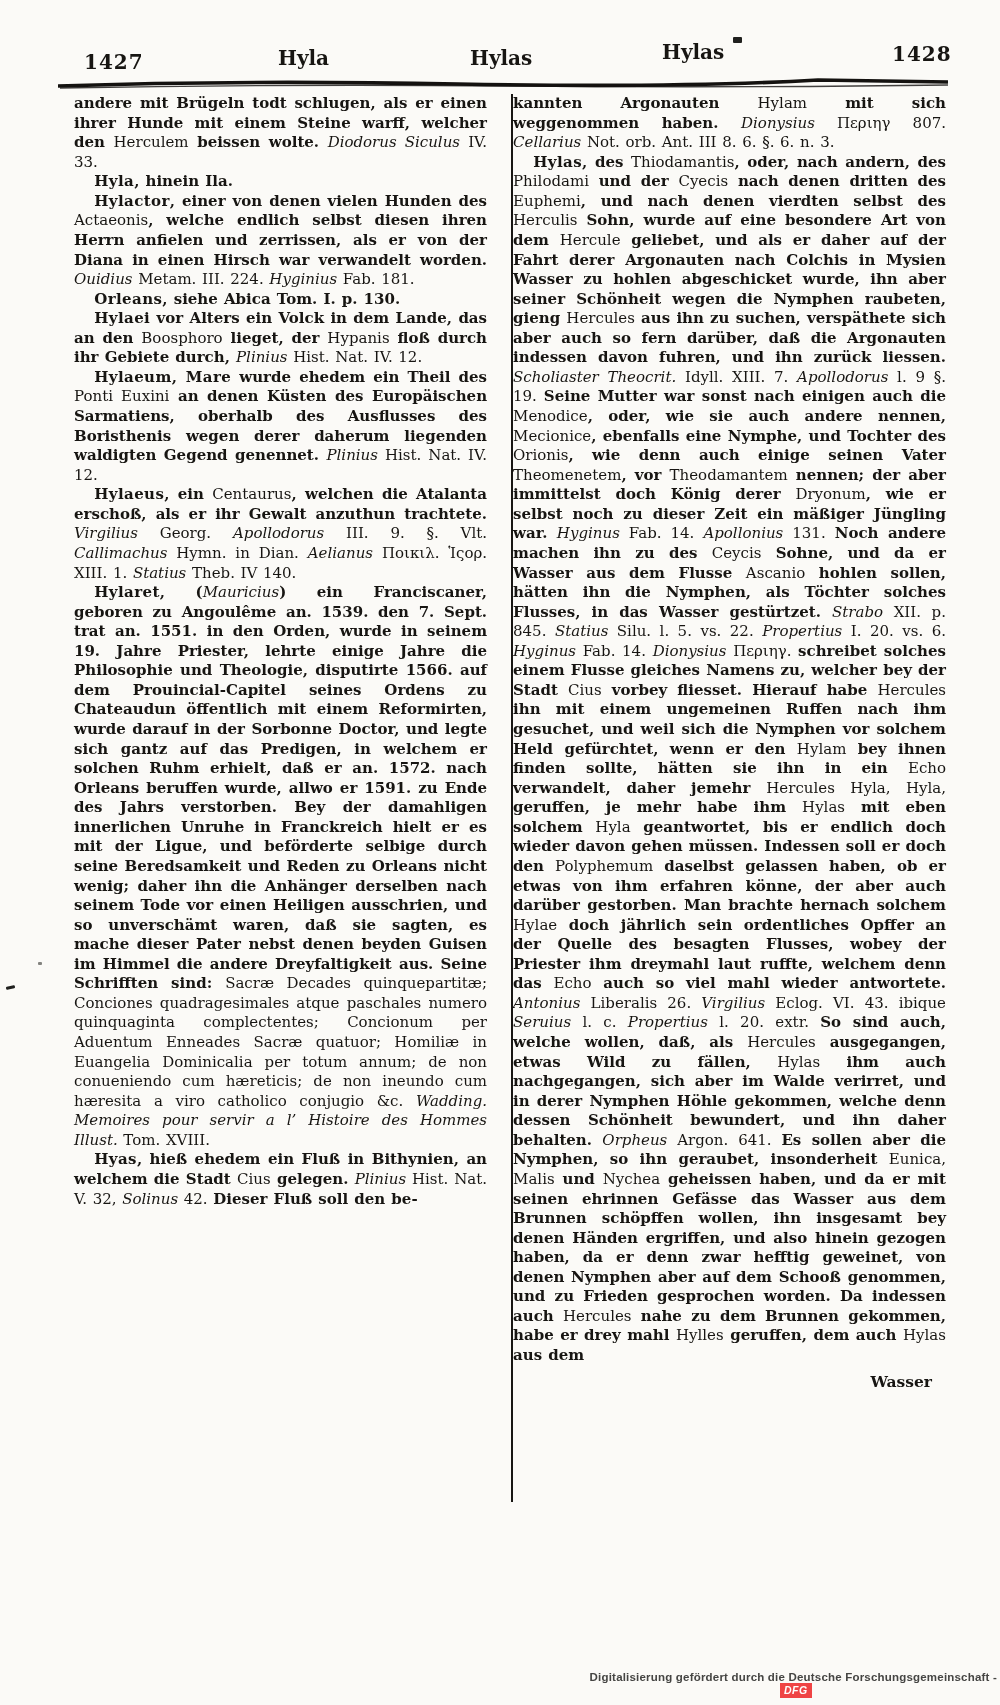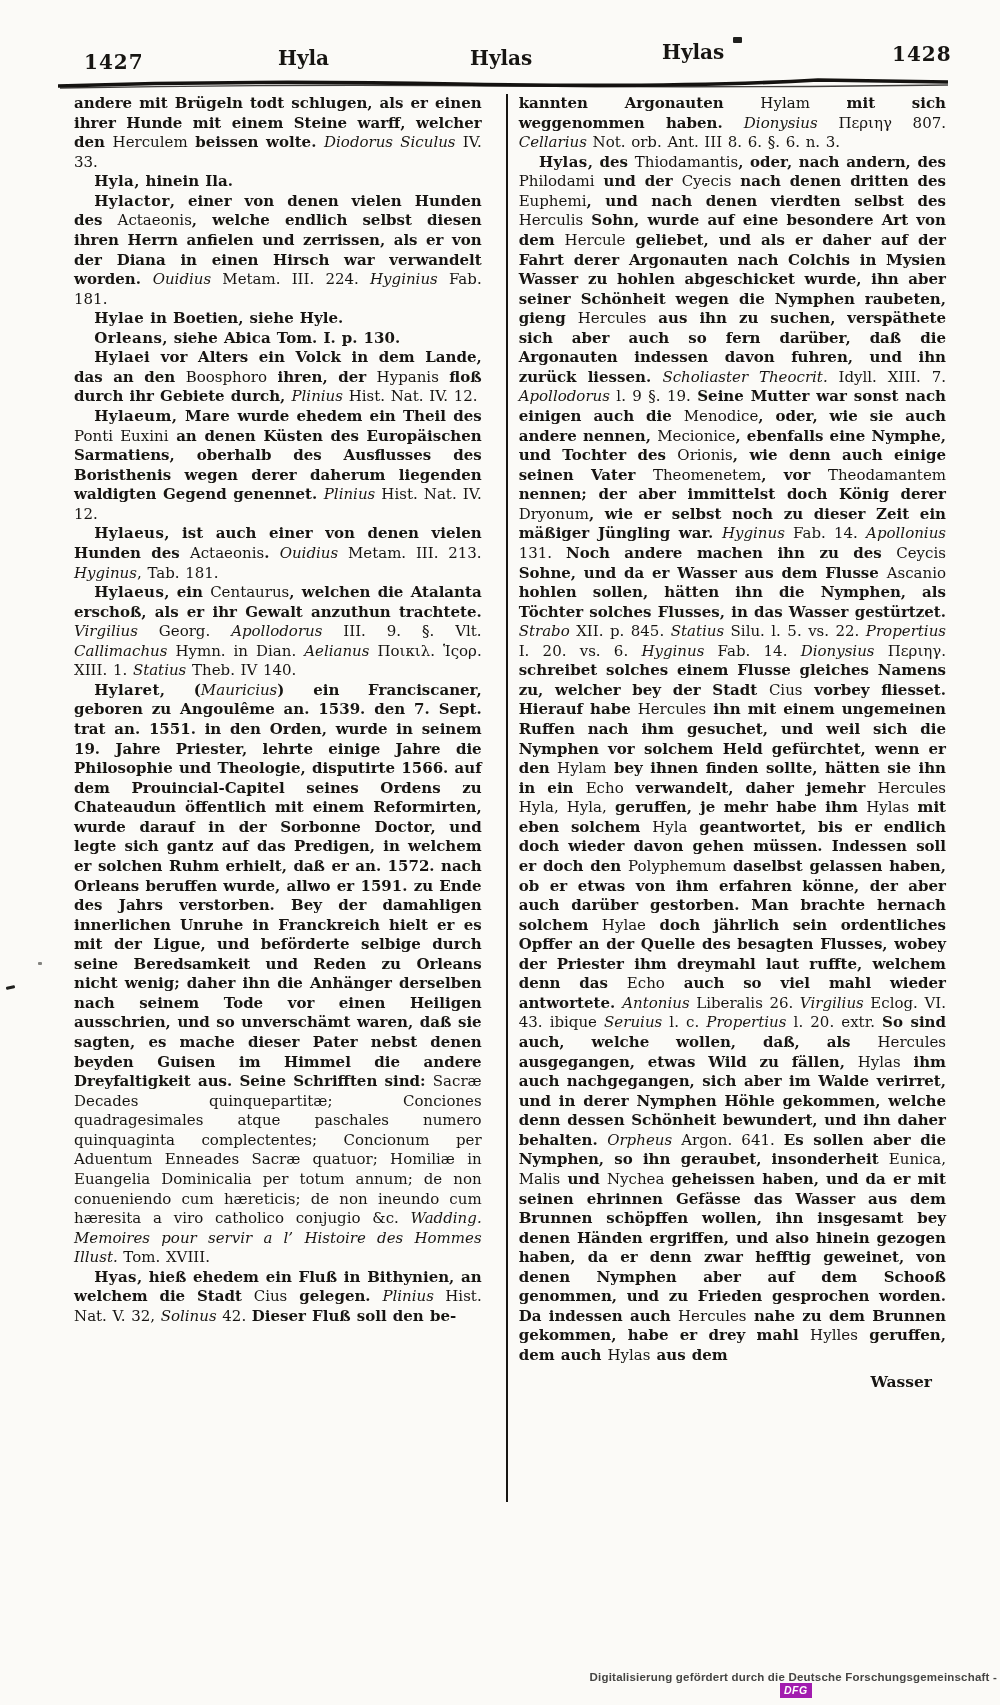--- a/index.html
+++ b/index.html
@@ -15,21 +15,21 @@
   .rh-page-left{left:84px;top:6px;letter-spacing:1px;}
   .rh-title-a{left:278px;top:2px;}
   .rh-title-b{left:470px;top:2px;}
   .rh-title-c{left:662px;top:-4px;}
   .rh-page-right{left:892px;top:-2px;letter-spacing:1px;}
   .head-rule{position:absolute;top:76px;left:58px;width:890px;height:14px;}
   
   .content{position:absolute;top:94px;left:74px;width:872px;display:flex;}
   .col{display:block;}
   .col-left{width:414px;padding-right:24px;}
-  .col-right{width:434px;padding-left:11px;}
+  .col-right{width:434px;}
   .divider{width:0;border-left:2.5px solid #181613;height:1408px;}
   p.para{margin:0;text-align:justify;font-size:15px;line-height:1.305;
     text-indent:1.35em;word-spacing:.06em;}
   p.para.cont{text-indent:0;}
   .run-f{font-weight:700;}                 
   .run-r{font-weight:400;}                 
   .run-i{font-style:italic;font-weight:400;} 
   .run-h{font-weight:700;letter-spacing:.4px;} 
   .catchword{margin-top:6px;text-align:right;font-weight:700;font-size:15.5px;
     padding-right:14px;}
@@ -59,37 +59,35 @@
 <svg class="head-rule" viewBox="0 0 890 14" preserveAspectRatio="none">
   <path d="M0,10 Q180,4 400,8 T760,4 L890,6" stroke="#141210" stroke-width="3.6" fill="none"></path>
   <path d="M2,12 Q220,8 450,10 T890,9" stroke="#141210" stroke-width="1.4" fill="none" opacity="0.8"></path>
 </svg>
 
 <div class="content">
   <div class="col col-left">
       <p class="para cont"><span class="run-f">andere mit Brügeln todt schlugen, als er einen ihrer Hunde mit einem Steine warff, welcher den </span><span class="run-r">Herculem</span><span class="run-f"> beissen wolte. </span><span class="run-i">Diodorus Siculus</span><span class="run-r"> IV. 33.</span></p>
       <p class="para"><span class="run-h">Hyla</span><span class="run-f">, hinein Ila.</span></p>
       <p class="para"><span class="run-h">Hylactor</span><span class="run-f">, einer von denen vielen Hunden des </span><span class="run-r">Actaeonis</span><span class="run-f">, welche endlich selbst diesen ihren Herrn anfielen und zerrissen, als er von der Diana in einen Hirsch war verwandelt worden. </span><span class="run-i">Ouidius</span><span class="run-r"> Metam. III. 224. </span><span class="run-i">Hyginius</span><span class="run-r"> Fab. 181.</span></p>
-      <p class="para"><span class="run-h">Hylae</span><span class="run-f"> in Boetien, siehe Hyle.</span></p>
       <p class="para"><span class="run-h">Orleans</span><span class="run-f">, siehe Abica Tom. I. p. 130.</span></p>
-      <p class="para"><span class="run-h">Hylaei</span><span class="run-f"> vor Alters ein Volck in dem Lande, das an den </span><span class="run-r">Boosphoro</span><span class="run-f"> ihren, der </span><span class="run-r">Hypanis</span><span class="run-f"> floß durch ihr Gebiete durch, </span><span class="run-i">Plinius</span><span class="run-r"> Hist. Nat. IV. 12.</span></p>
+      <p class="para"><span class="run-h">Hylaei</span><span class="run-f"> vor Alters ein Volck in dem Lande, das an den </span><span class="run-r">Boosphoro</span><span class="run-f"> lieget, der </span><span class="run-r">Hypanis</span><span class="run-f"> floß durch ihr Gebiete durch, </span><span class="run-i">Plinius</span><span class="run-r"> Hist. Nat. IV. 12.</span></p>
       <p class="para"><span class="run-h">Hylaeum, Mare</span><span class="run-f"> wurde ehedem ein Theil des </span><span class="run-r">Ponti Euxini</span><span class="run-f"> an denen Küsten des Europäischen Sarmatiens, oberhalb des Ausflusses des Boristhenis wegen derer daherum liegenden waldigten Gegend genennet. </span><span class="run-i">Plinius</span><span class="run-r"> Hist. Nat. IV. 12.</span></p>
-      <p class="para"><span class="run-h">Hylaeus</span><span class="run-f">, ist auch einer von denen vielen Hunden des </span><span class="run-r">Actaeonis</span><span class="run-f">. </span><span class="run-i">Ouidius</span><span class="run-r"> Metam. III. 213. </span><span class="run-i">Hyginus</span><span class="run-r">, Tab. 181.</span></p>
       <p class="para"><span class="run-h">Hylaeus</span><span class="run-f">, ein </span><span class="run-r">Centaurus</span><span class="run-f">, welchen die Atalanta erschoß, als er ihr Gewalt anzuthun trachtete. </span><span class="run-i">Virgilius</span><span class="run-r"> Georg. </span><span class="run-i">Apollodorus</span><span class="run-r"> III. 9. §. Vlt. </span><span class="run-i">Callimachus</span><span class="run-r"> Hymn. in Dian. </span><span class="run-i">Aelianus</span><span class="run-r"> Ποικιλ. Ἱςορ. XIII. 1. </span><span class="run-i">Statius</span><span class="run-r"> Theb. IV 140.</span></p>
       <p class="para"><span class="run-h">Hylaret</span><span class="run-f">, (</span><span class="run-i">Mauricius</span><span class="run-f">) ein Franciscaner, geboren zu Angoulême an. 1539. den 7. Sept. trat an. 1551. in den Orden, wurde in seinem 19. Jahre Priester, lehrte einige Jahre die Philosophie und Theologie, disputirte 1566. auf dem Prouincial-Capitel seines Ordens zu Chateaudun öffentlich mit einem Reformirten, wurde darauf in der Sorbonne Doctor, und legte sich gantz auf das Predigen, in welchem er solchen Ruhm erhielt, daß er an. 1572. nach Orleans beruffen wurde, allwo er 1591. zu Ende des Jahrs verstorben. Bey der damahligen innerlichen Unruhe in Franckreich hielt er es mit der Ligue, und beförderte selbige durch seine Beredsamkeit und Reden zu Orleans nicht wenig; daher ihn die Anhänger derselben nach seinem Tode vor einen Heiligen ausschrien, und so unverschämt waren, daß sie sagten, es mache dieser Pater nebst denen beyden Guisen im Himmel die andere Dreyfaltigkeit aus. Seine Schrifften sind: </span><span class="run-r">Sacræ Decades quinquepartitæ; Conciones quadragesimales atque paschales numero quinquaginta complectentes; Concionum per Aduentum Enneades Sacræ quatuor; Homiliæ in Euangelia Dominicalia per totum annum; de non conueniendo cum hæreticis; de non ineundo cum hæresita a viro catholico conjugio &amp;c. </span><span class="run-i">Wadding. Memoires pour servir a l’ Histoire des Hommes Illust.</span><span class="run-r"> Tom. XVIII.</span></p>
       <p class="para"><span class="run-h">Hyas</span><span class="run-f">, hieß ehedem ein Fluß in Bithynien, an welchem die Stadt </span><span class="run-r">Cius</span><span class="run-f"> gelegen. </span><span class="run-i">Plinius</span><span class="run-r"> Hist. Nat. V. 32, </span><span class="run-i">Solinus</span><span class="run-r"> 42. </span><span class="run-f">Dieser Fluß soll den be-</span></p>
     </div>
   <div class="divider"></div>
   <div class="col col-right">
   <p class="para cont"><span class="run-f">kannten Argonauten </span><span class="run-r">Hylam</span><span class="run-f"> mit sich weggenommen haben. </span><span class="run-i">Dionysius</span><span class="run-r"> Περιηγ 807. </span><span class="run-i">Cellarius</span><span class="run-r"> Not. orb. Ant. III 8. 6. §. 6. n. 3.</span></p>
       <p class="para"><span class="run-h">Hylas</span><span class="run-f">, des </span><span class="run-r">Thiodamantis</span><span class="run-f">, oder, nach andern, des </span><span class="run-r">Philodami</span><span class="run-f"> und der </span><span class="run-r">Cyecis</span><span class="run-f"> nach denen dritten des </span><span class="run-r">Euphemi</span><span class="run-f">, und nach denen vierdten selbst des </span><span class="run-r">Herculis</span><span class="run-f"> Sohn, wurde auf eine besondere Art von dem </span><span class="run-r">Hercule</span><span class="run-f"> geliebet, und als er daher auf der Fahrt derer Argonauten nach Colchis in Mysien Wasser zu hohlen abgeschicket wurde, ihn aber seiner Schönheit wegen die Nymphen raubeten, gieng </span><span class="run-r">Hercules</span><span class="run-f"> aus ihn zu suchen, verspäthete sich aber auch so fern darüber, daß die Argonauten indessen davon fuhren, und ihn zurück liessen. </span><span class="run-i">Scholiaster Theocrit.</span><span class="run-r"> Idyll. XIII. 7. </span><span class="run-i">Apollodorus</span><span class="run-r"> l. 9 §. 19. </span><span class="run-f">Seine Mutter war sonst nach einigen auch die </span><span class="run-r">Menodice</span><span class="run-f">, oder, wie sie auch andere nennen, </span><span class="run-r">Mecionice</span><span class="run-f">, ebenfalls eine Nymphe, und Tochter des </span><span class="run-r">Orionis</span><span class="run-f">, wie denn auch einige seinen Vater </span><span class="run-r">Theomenetem</span><span class="run-f">, vor </span><span class="run-r">Theodamantem</span><span class="run-f"> nennen; der aber immittelst doch König derer </span><span class="run-r">Dryonum</span><span class="run-f">, wie er selbst noch zu dieser Zeit ein mäßiger Jüngling war. </span><span class="run-i">Hyginus</span><span class="run-r"> Fab. 14. </span><span class="run-i">Apollonius</span><span class="run-r"> 131. </span><span class="run-f">Noch andere machen ihn zu des </span><span class="run-r">Ceycis</span><span class="run-f"> Sohne, und da er Wasser aus dem Flusse </span><span class="run-r">Ascanio</span><span class="run-f"> hohlen sollen, hätten ihn die Nymphen, als Töchter solches Flusses, in das Wasser gestürtzet. </span><span class="run-i">Strabo</span><span class="run-r"> XII. p. 845. </span><span class="run-i">Statius</span><span class="run-r"> Silu. l. 5. vs. 22. </span><span class="run-i">Propertius</span><span class="run-r"> I. 20. vs. 6. </span><span class="run-i">Hyginus</span><span class="run-r"> Fab. 14. </span><span class="run-i">Dionysius</span><span class="run-r"> Περιηγ. </span><span class="run-f">schreibet solches einem Flusse gleiches Namens zu, welcher bey der Stadt </span><span class="run-r">Cius</span><span class="run-f"> vorbey fliesset. Hierauf habe </span><span class="run-r">Hercules</span><span class="run-f"> ihn mit einem ungemeinen Ruffen nach ihm gesuchet, und weil sich die Nymphen vor solchem Held gefürchtet, wenn er den </span><span class="run-r">Hylam</span><span class="run-f"> bey ihnen finden sollte, hätten sie ihn in ein </span><span class="run-r">Echo</span><span class="run-f"> verwandelt, daher jemehr </span><span class="run-r">Hercules Hyla, Hyla,</span><span class="run-f"> geruffen, je mehr habe ihm </span><span class="run-r">Hylas</span><span class="run-f"> mit eben solchem </span><span class="run-r">Hyla</span><span class="run-f"> geantwortet, bis er endlich doch wieder davon gehen müssen. Indessen soll er doch den </span><span class="run-r">Polyphemum</span><span class="run-f"> daselbst gelassen haben, ob er etwas von ihm erfahren könne, der aber auch darüber gestorben. Man brachte hernach solchem </span><span class="run-r">Hylae</span><span class="run-f"> doch jährlich sein ordentliches Opffer an der Quelle des besagten Flusses, wobey der Priester ihm dreymahl laut ruffte, welchem denn das </span><span class="run-r">Echo</span><span class="run-f"> auch so viel mahl wieder antwortete. </span><span class="run-i">Antonius</span><span class="run-r"> Liberalis 26. </span><span class="run-i">Virgilius</span><span class="run-r"> Eclog. VI. 43. ibique </span><span class="run-i">Seruius</span><span class="run-r"> l. c. </span><span class="run-i">Propertius</span><span class="run-r"> l. 20. extr. </span><span class="run-f">So sind auch, welche wollen, daß, als </span><span class="run-r">Hercules</span><span class="run-f"> ausgegangen, etwas Wild zu fällen, </span><span class="run-r">Hylas</span><span class="run-f"> ihm auch nachgegangen, sich aber im Walde verirret, und in derer Nymphen Höhle gekommen, welche denn dessen Schönheit bewundert, und ihn daher behalten. </span><span class="run-i">Orpheus</span><span class="run-r"> Argon. 641. </span><span class="run-f">Es sollen aber die Nymphen, so ihn geraubet, insonderheit </span><span class="run-r">Eunica, Malis</span><span class="run-f"> und </span><span class="run-r">Nychea</span><span class="run-f"> geheissen haben, und da er mit seinen ehrinnen Gefässe das Wasser aus dem Brunnen schöpffen wollen, ihn insgesamt bey denen Händen ergriffen, und also hinein gezogen haben, da er denn zwar hefftig geweinet, von denen Nymphen aber auf dem Schooß genommen, und zu Frieden gesprochen worden. Da indessen auch </span><span class="run-r">Hercules</span><span class="run-f"> nahe zu dem Brunnen gekommen, habe er drey mahl </span><span class="run-r">Hylles</span><span class="run-f"> geruffen, dem auch </span><span class="run-r">Hylas</span><span class="run-f"> aus dem</span></p>
       <div class="catchword">Wasser</div>
     </div>
 </div>
 
 <div class="speck speck-a"></div>
 <div class="speck speck-b"></div>
 <div class="speck speck-c"></div>
 
 <div class="footer">
   <span class="credit-text">Digitalisierung gefördert durch die Deutsche Forschungsgemeinschaft -</span>
-  <span class="dfg-logo" style="background: #a21caf;">DFG</span>
+  <span class="dfg-logo" style="background: #ef4444;">DFG</span>
 </div>
 
 </body></html>

